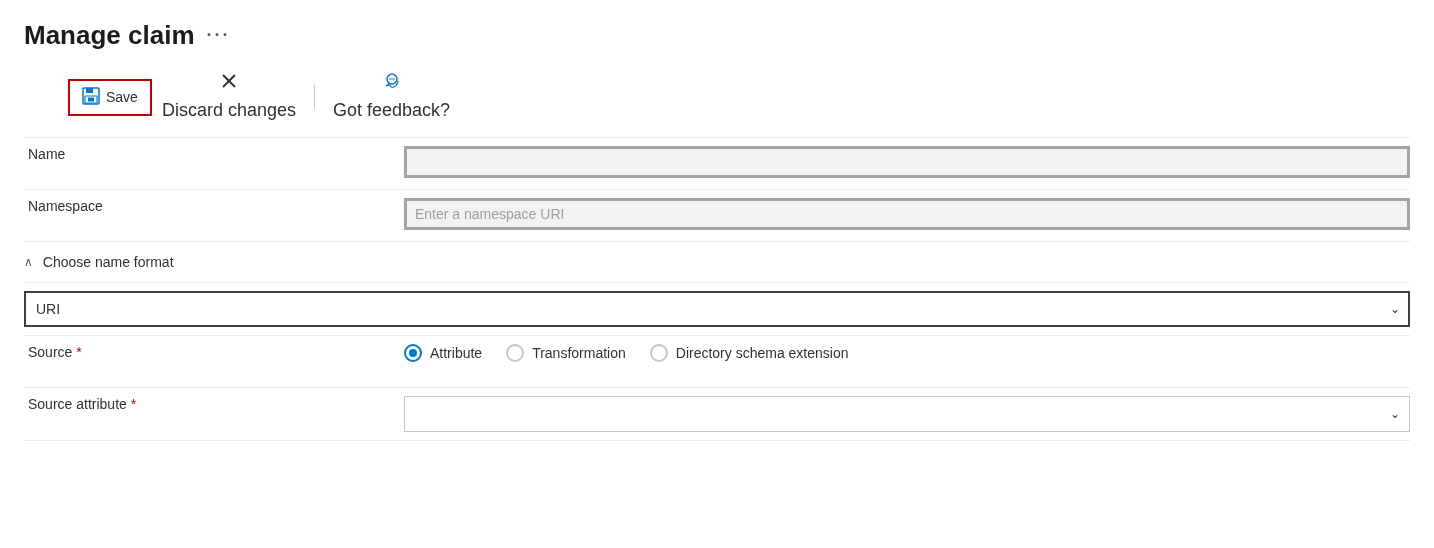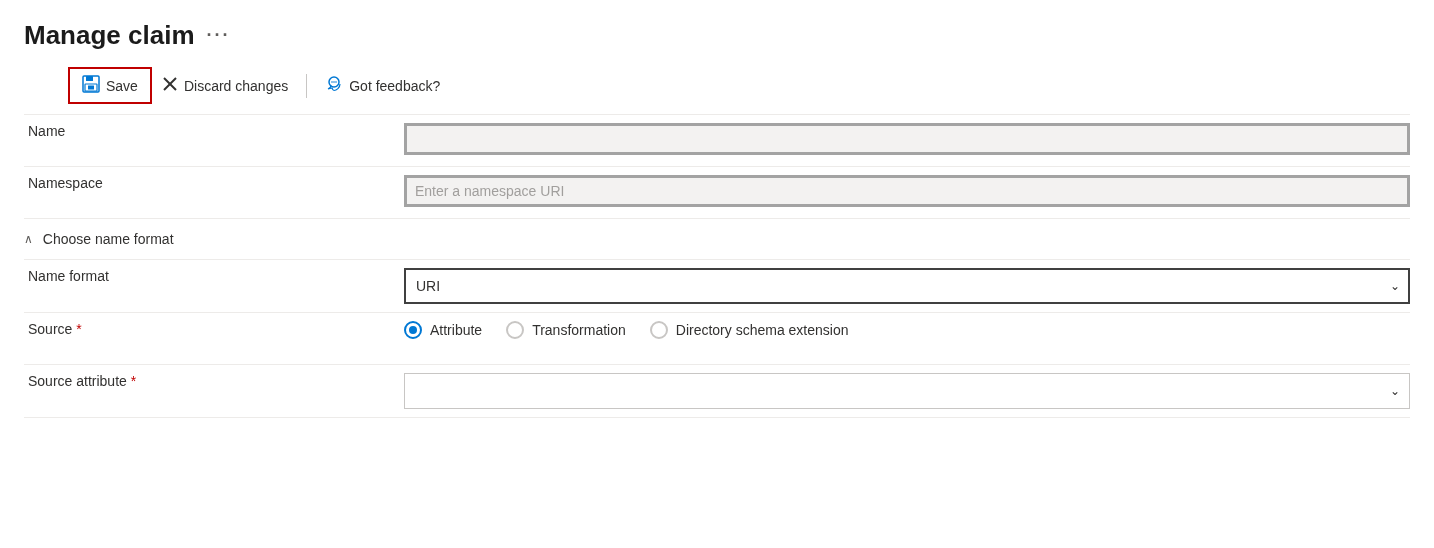--- a/index.html
+++ b/index.html
@@ -56,23 +56,24 @@
       margin: 0 8px;
     }
     .toolbar-action {
       display: flex;
       align-items: center;
       gap: 6px;
       padding: 6px 10px;
       background: transparent;
       border: none;
       cursor: pointer;
-      font-size: 14px;
-      color: #323130;
-      font-family: 'Segoe UI', sans-serif;
+      font-size: 18px;
+      color: #323130;
+      font-family: 'Segoe UI', sans-serif;
+      flex-direction: column;
     }
     .form-section {
       border-bottom: 1px solid #edebe9;
     }
     .form-row {
       display: flex;
       align-items: flex-start;
       min-height: 52px;
       border-bottom: 1px solid #edebe9;
       padding: 8px 0;
@@ -269,23 +270,20 @@
         <input type="text" class="text-input" placeholder="Enter a namespace URI" style="">
       </div>
     </div>
 
     <div class="section-header">
       <span class="section-header-chevron">∧</span>
       <span>Choose name format</span>
     </div>
 
     <div class="form-row">
-      <div class="form-label">
-        <span>Name format</span>
-      </div>
       <div class="form-control-area">
         <div class="select-wrapper">
           <select class="select-input">
             <option>URI</option>
             <option>Basic</option>
             <option>Email</option>
             <option>Unspecified</option>
             <option>Windows qualified name</option>
           </select>
           <span class="chevron">⌄</span>

